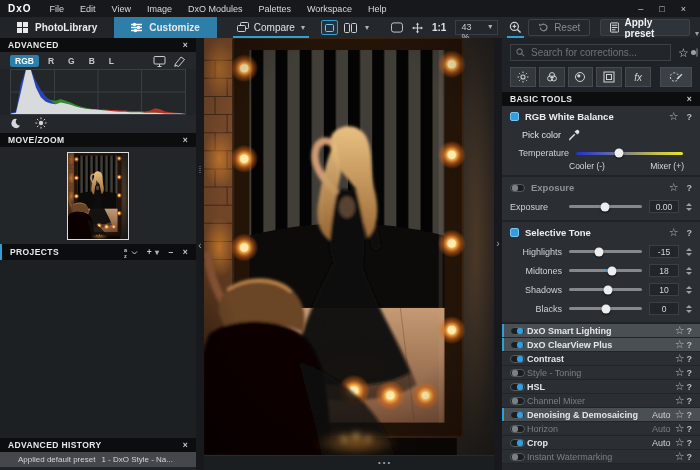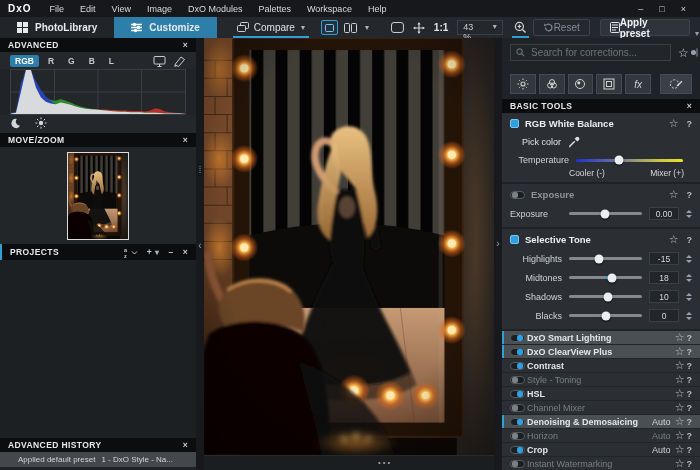--- a/index.html
+++ b/index.html
@@ -21,21 +21,21 @@
   .tab.active{background:#2d7ea9;}
   .tb-group{display:flex;align-items:center;gap:4px;height:21px;padding:0 4px;}
   .tb-group.underline{box-shadow:inset 0 -2px 0 #2f9fd4;}
   .tb-label{font-size:10px;color:#dfe2e5;}
   .ddown{font-size:8px;color:#aeb3b8;margin-left:2px;}
   .viewbox{width:17px;height:15px;border:1px solid #9aa0a5;border-radius:2px;display:flex;align-items:center;justify-content:center;}
   .viewbox.sel{border-color:#2f9fd4;background:#233240;}
   .zoom-select{display:flex;align-items:flex-start;gap:7px;background:#24272b;border:1px solid #3a3f45;
                padding:1px 5px;color:#c9cdd1;font-size:9px;height:15px;}
   .toolbar-right{margin-left:auto;display:flex;gap:10px;margin-right:10px;align-items:center;}
-  .btn{display:flex;align-items:center;padding:0 9px;height:17px;border:1px solid #3d4248;background:#24282d;border-radius:2px;font-size:10px;}
+  .btn{display:flex;align-items:center;gap:5px;padding:0 9px;height:17px;border:1px solid #3d4248;background:#24282d;border-radius:2px;font-size:10px;}
   .btn.reset{color:#878c91;}
   .btn.apply{background:#2f343a;color:#f0f2f4;font-weight:bold;}
   .tb-corner{position:absolute;right:1px;bottom:0;font-size:8px;color:#9aa0a5;}
 
   
   .main{position:absolute;top:38px;left:0;right:0;bottom:0;display:flex;}
   .left-panel{width:196px;background:#202428;display:flex;flex-direction:column;}
   .vsplit{width:8px;background:#17191c;position:relative;flex:0 0 auto;}
   .vsplit .vdots{position:absolute;left:50%;transform:translateX(-50%);top:130px;color:#8f959b;font-size:9px;line-height:4px;}
   .vsplit .chev{position:absolute;left:50%;transform:translateX(-50%);top:202px;color:#9aa0a5;font-size:10px;}
@@ -79,21 +79,21 @@
   
   .search-row{display:flex;align-items:center;gap:7px;margin:6px 8px 0;flex:0 0 auto;}
   .search-box{flex:1;display:flex;align-items:center;gap:4px;background:#22262a;border:1px solid #3b4045;height:17px;padding:0 5px;}
   .search-box input{flex:1;background:transparent;border:0;outline:0;color:#9aa0a5;font-size:10px;min-width:0;
                     font-family:Liberation Sans, sans-serif;}
   .search-box input::placeholder{color:#6e7478;}
   .s-star{color:#d4d7da;font-size:12px;}
   .pill{width:16px;height:9px;border-radius:5px;background:#3a3f44;border:1px solid #565b61;position:relative;}
   .pill i{position:absolute;right:1px;top:1px;width:5px;height:5px;border-radius:50%;background:#9aa0a5;}
   .iconbar{display:flex;gap:3px;margin:6px 8px 5px;flex:0 0 auto;}
-  .ibtn{flex:1;height:20px;background:#33383d;border:1px solid #464b51;display:flex;align-items:center;justify-content:center;color:#cfd3d6;margin-top:7px;}
+  .ibtn{flex:1;height:20px;background:#33383d;border:1px solid #464b51;display:flex;align-items:center;justify-content:center;color:#cfd3d6;}
   .ibtn.local{flex:0 0 32px;margin-left:6px;background:#3a4046;}
   .fx{font-style:italic;font-size:10px;color:#cfd3d6;}
 
   .section{background:#2b2f33;border-bottom:2px solid #1f2327;flex:0 0 auto;}
   .sec-title{display:flex;align-items:center;gap:6px;padding:4px 8px 3px;font-size:9.5px;font-weight:bold;color:#eceef0;}
   .sec-title.dim{color:#8e9297;}
   .sec-right{margin-left:auto;display:flex;gap:8px;align-items:center;font-weight:normal;}
   .star-g{color:#b9bdc1;font-size:11px;}
   .help-g{color:#b9bdc1;font-size:9px;font-weight:bold;}
 

